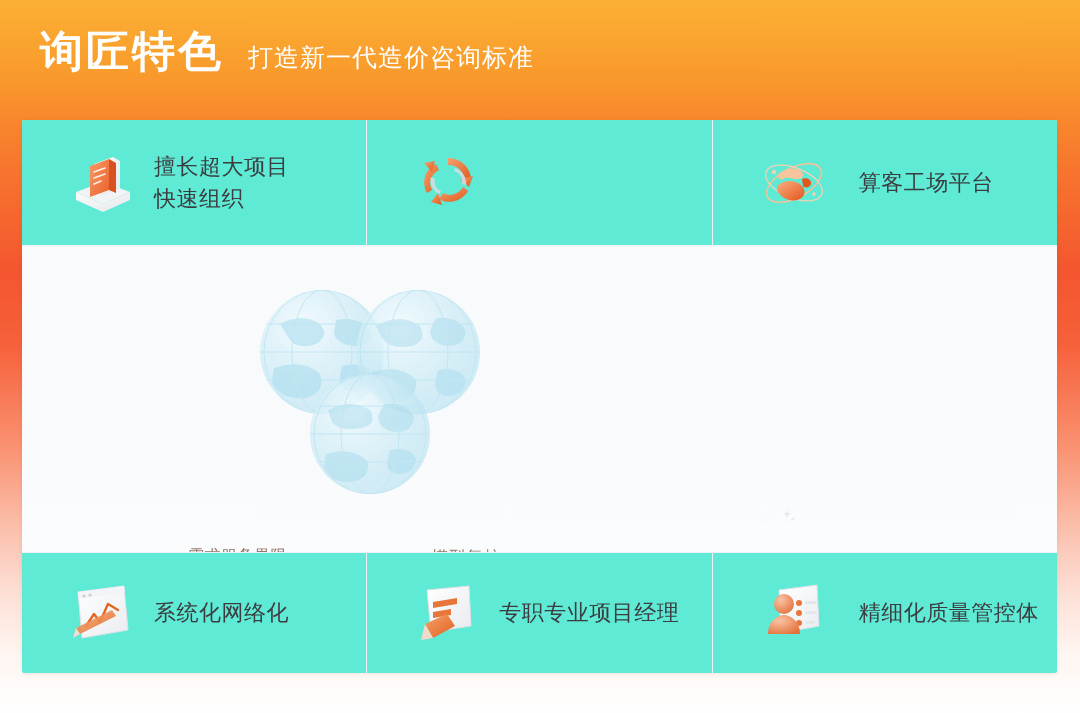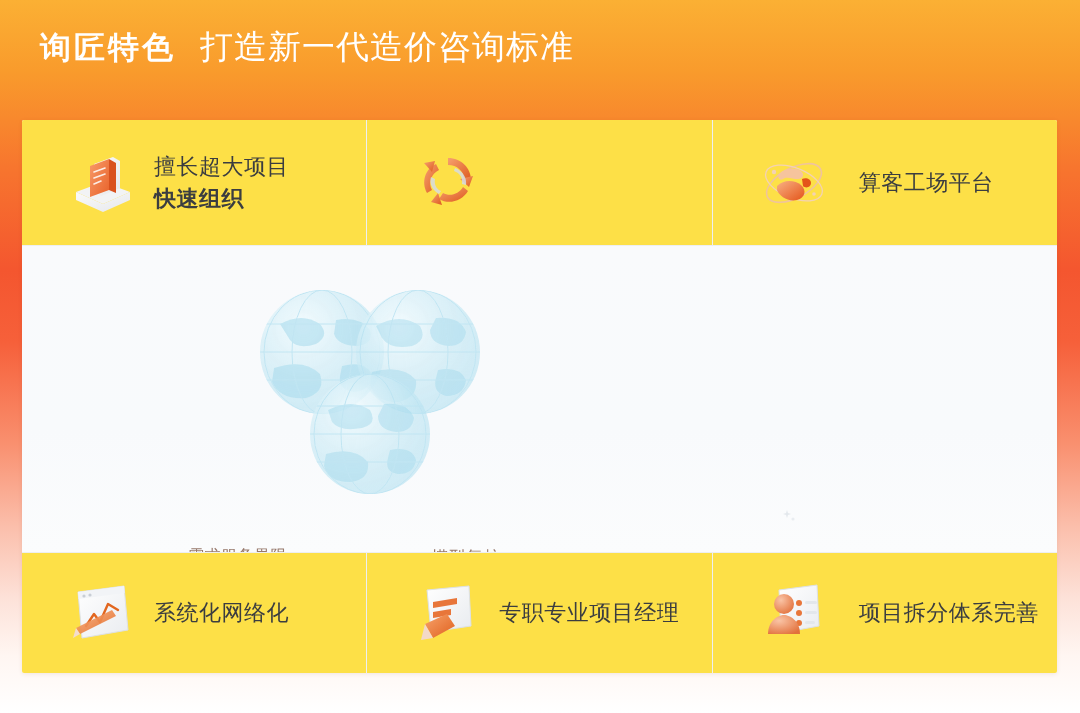--- a/index.html
+++ b/index.html
@@ -25,67 +25,67 @@
   }
   
   .header {
     position: absolute;
     left: 40px; top: 30px;
     display: flex;
     align-items: baseline;
     gap: 24px;
   }
   .header-title {
-    font-size: 31px;
+    font-size: 43px;
     font-weight: bold;
     color: #FFFFFF;
     letter-spacing: 3px;
     line-height: 1;
   }
   .header-subtitle {
-    font-size: 33px;
+    font-size: 25px;
     color: #FFFFFF;
     letter-spacing: 1px;
     line-height: 1;
   }
   
   .panel {
     position: absolute;
     left: 22px; top: 120px;
     width: 1035px; height: 553px;
     background: #FFFFFF;
     border-radius: 2px;
     overflow: hidden;
     box-shadow: 0 1px 4px rgba(120,60,30,.10);
   }
   .row-top, .row-bottom {
     display: flex;
     width: 100%;
-    background: #fde047;
+    background: #5eead4;
   }
   .row-top { height: 125px; }
   .row-bottom { height: 120px; justify-content: center; }
 
   .feature-card {
     flex: 1 1 0;
     display: flex;
     align-items: center;
     gap: 14px;
     padding-left: 44px;
     border-right: 1px solid #EDEFF2;
     position: relative;
   }
   .feature-card:last-child { border-right: none; gap: 28px; }
   .feature-card .card-text {
     font-size: 22px;
     line-height: 1.42;
     color: #3B3D40;
     letter-spacing: .5px;
   }
-  .feature-card .card-text .l2 { display: block; font-weight: bold; }
+  .feature-card .card-text .l2 { display: block; }
   .icon-box {
     width: 74px; height: 74px;
     flex: 0 0 74px;
     position: relative;
   }
   .icon-box svg { display: block; width: 74px; height: 74px; }
 
   
   .showcase {
     position: relative;
@@ -378,19 +378,19 @@
               <circle cx="42" cy="37" r="3" fill="#E8763A"></circle>
                 <rect x="48" y="35" width="12" height="3" rx="1.5" fill="#E3E7EB"></rect>
               <circle cx="42" cy="47" r="3" fill="#E8763A"></circle>
                 <rect x="48" y="45" width="10" height="3" rx="1.5" fill="#E3E7EB"></rect>
             </g>
             <circle cx="27" cy="28" r="10" fill="url(#ucB)"></circle>
             <path d="M11 58 C11 45 21 39 27 39 C33 39 43 45 43 58 Z" fill="url(#ucB)"></path>
           </svg>
         </div>
         <div class="card-text">
-          <span>项目拆分体系完善</span>
+          <span>精细化质量管控体</span>
         </div>
       </div>
     </div>
 
   </div>
 </div>
 
 </body></html>

